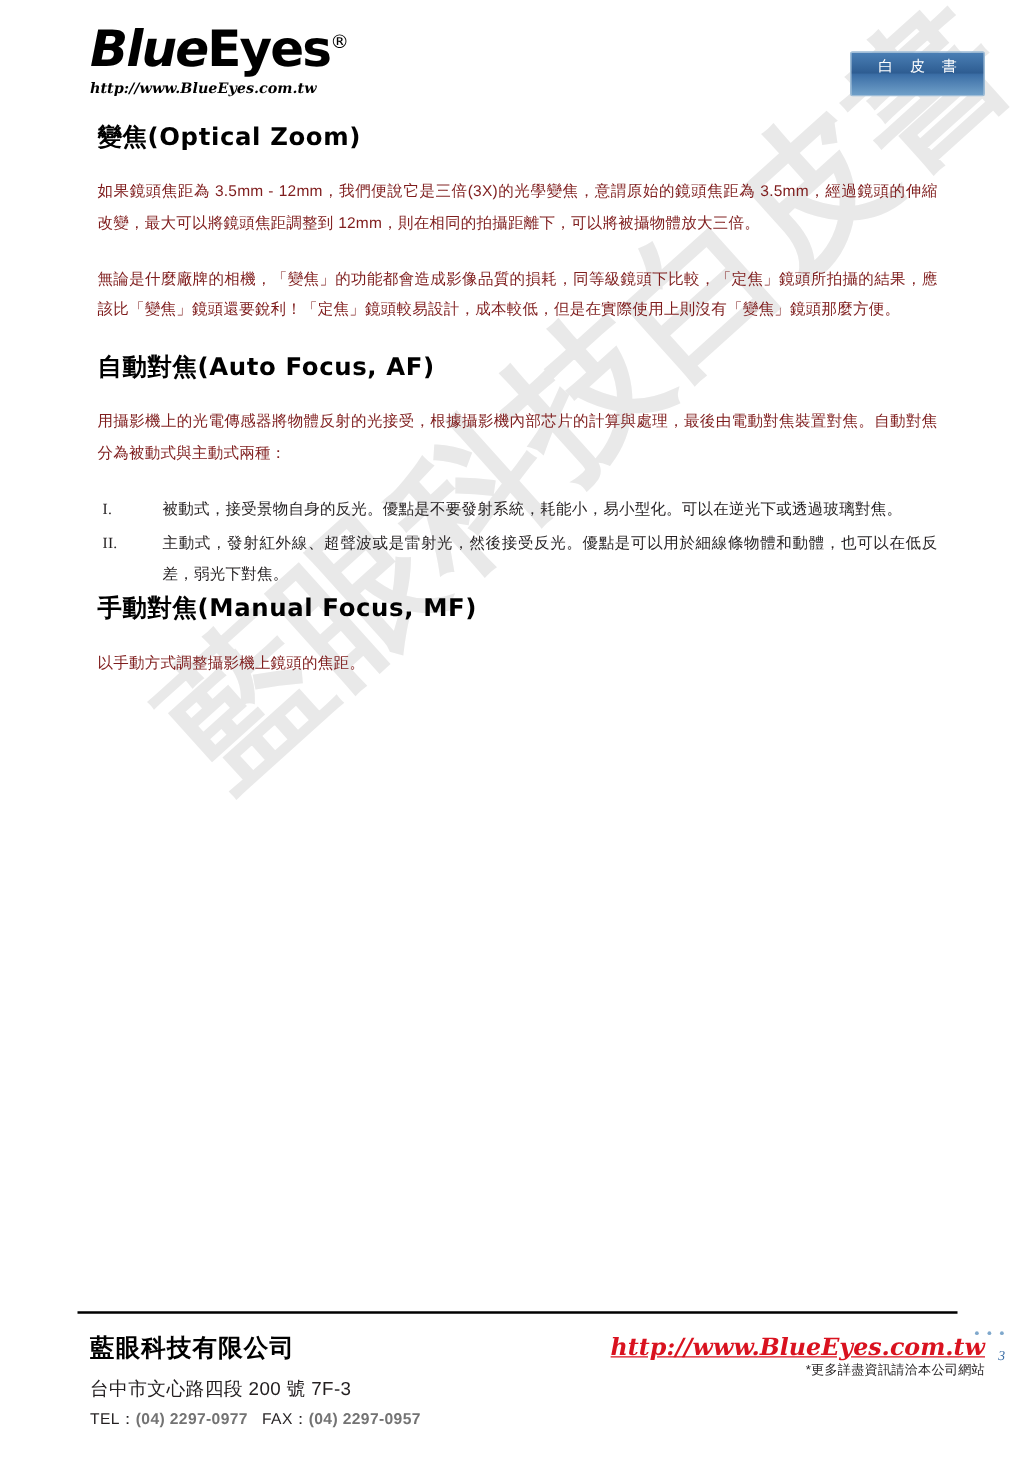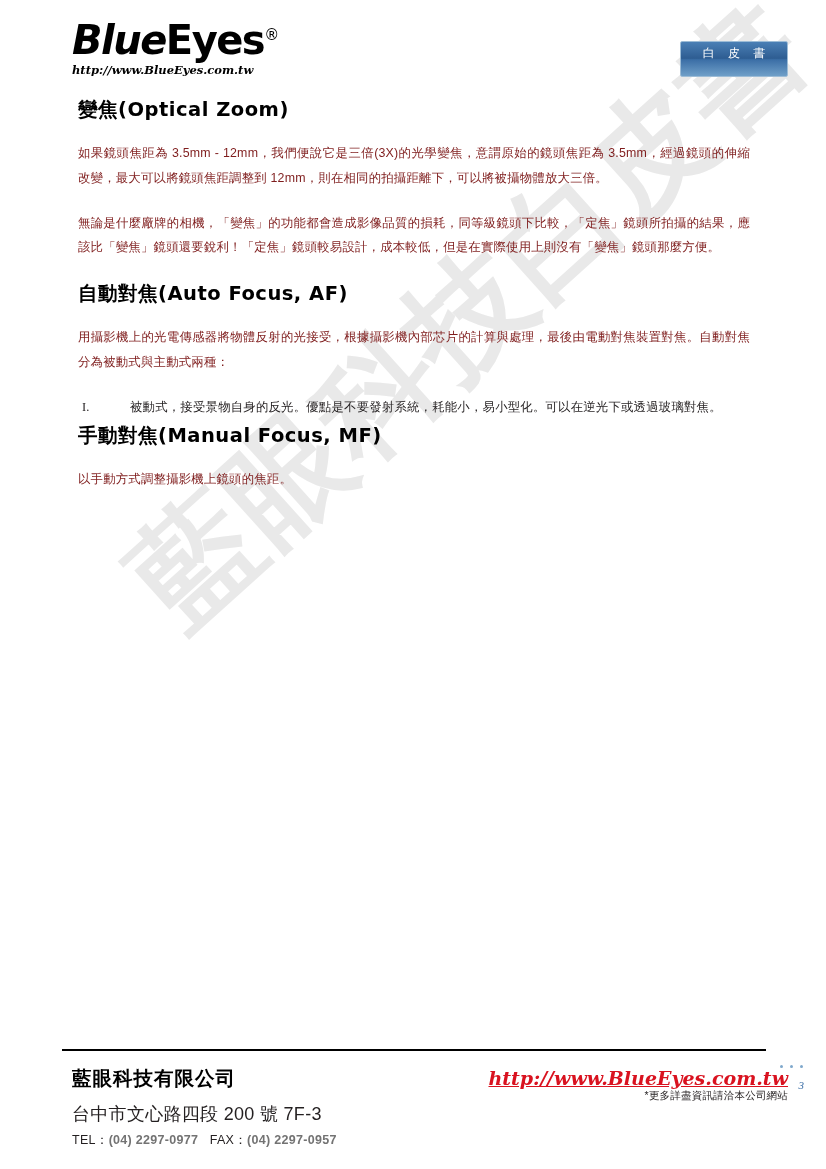--- a/index.html
+++ b/index.html
@@ -169,21 +169,21 @@
   }
   .company {
     font-family: "DejaVu Sans", sans-serif;
     font-size: 19.5px;
     font-weight: bold;
     color: #000;
     letter-spacing: 1px;
     margin-bottom: 10px;
   }
   .addr {
-    font-size: 18px;
+    font-size: 15px;
     color: #231f20;
     margin-bottom: 6px;
     letter-spacing: 0.3px;
   }
   .tel {
     font-size: 12.5px;
     color: #231f20;
     letter-spacing: 0.3px;
   }
   .tel b { color: #737373; }
@@ -259,20 +259,24 @@
     <p class="body">如果鏡頭焦距為 3.5mm - 12mm，我們便說它是三倍(3X)的光學變焦，意謂原始的鏡頭焦距為 3.5mm，經過鏡頭的伸縮改變，最大可以將鏡頭焦距調整到 12mm，則在相同的拍攝距離下，可以將被攝物體放大三倍。</p>
     <p class="body">無論是什麼廠牌的相機，「變焦」的功能都會造成影像品質的損耗，同等級鏡頭下比較，「定焦」鏡頭所拍攝的結果，應該比「變焦」鏡頭還要銳利！「定焦」鏡頭較易設計，成本較低，但是在實際使用上則沒有「變焦」鏡頭那麼方便。</p>
 
     <h2 class="sect sect-gap">自動對焦(Auto Focus, AF)</h2>
     <p class="body">用攝影機上的光電傳感器將物體反射的光接受，根據攝影機內部芯片的計算與處理，最後由電動對焦裝置對焦。自動對焦分為被動式與主動式兩種：</p>
     <ol class="romans">
       <li>
         <span class="rn">I.</span>
         <span>被動式，接受景物自身的反光。優點是不要發射系統，耗能小，易小型化。可以在逆光下或透過玻璃對焦。</span>
       </li>
+      <li>
+        <span class="rn">II.</span>
+        <span>主動式，發射紅外線、超聲波或是雷射光，然後接受反光。優點是可以用於細線條物體和動體，也可以在低反差，弱光下對焦。</span>
+      </li>
     </ol>
 
     <h2 class="sect sect-gap">手動對焦(Manual Focus, MF)</h2>
     <p class="body">以手動方式調整攝影機上鏡頭的焦距。</p>
 
   </div>
 
   <div class="footer">
     <div class="footer-rule"></div>
 

